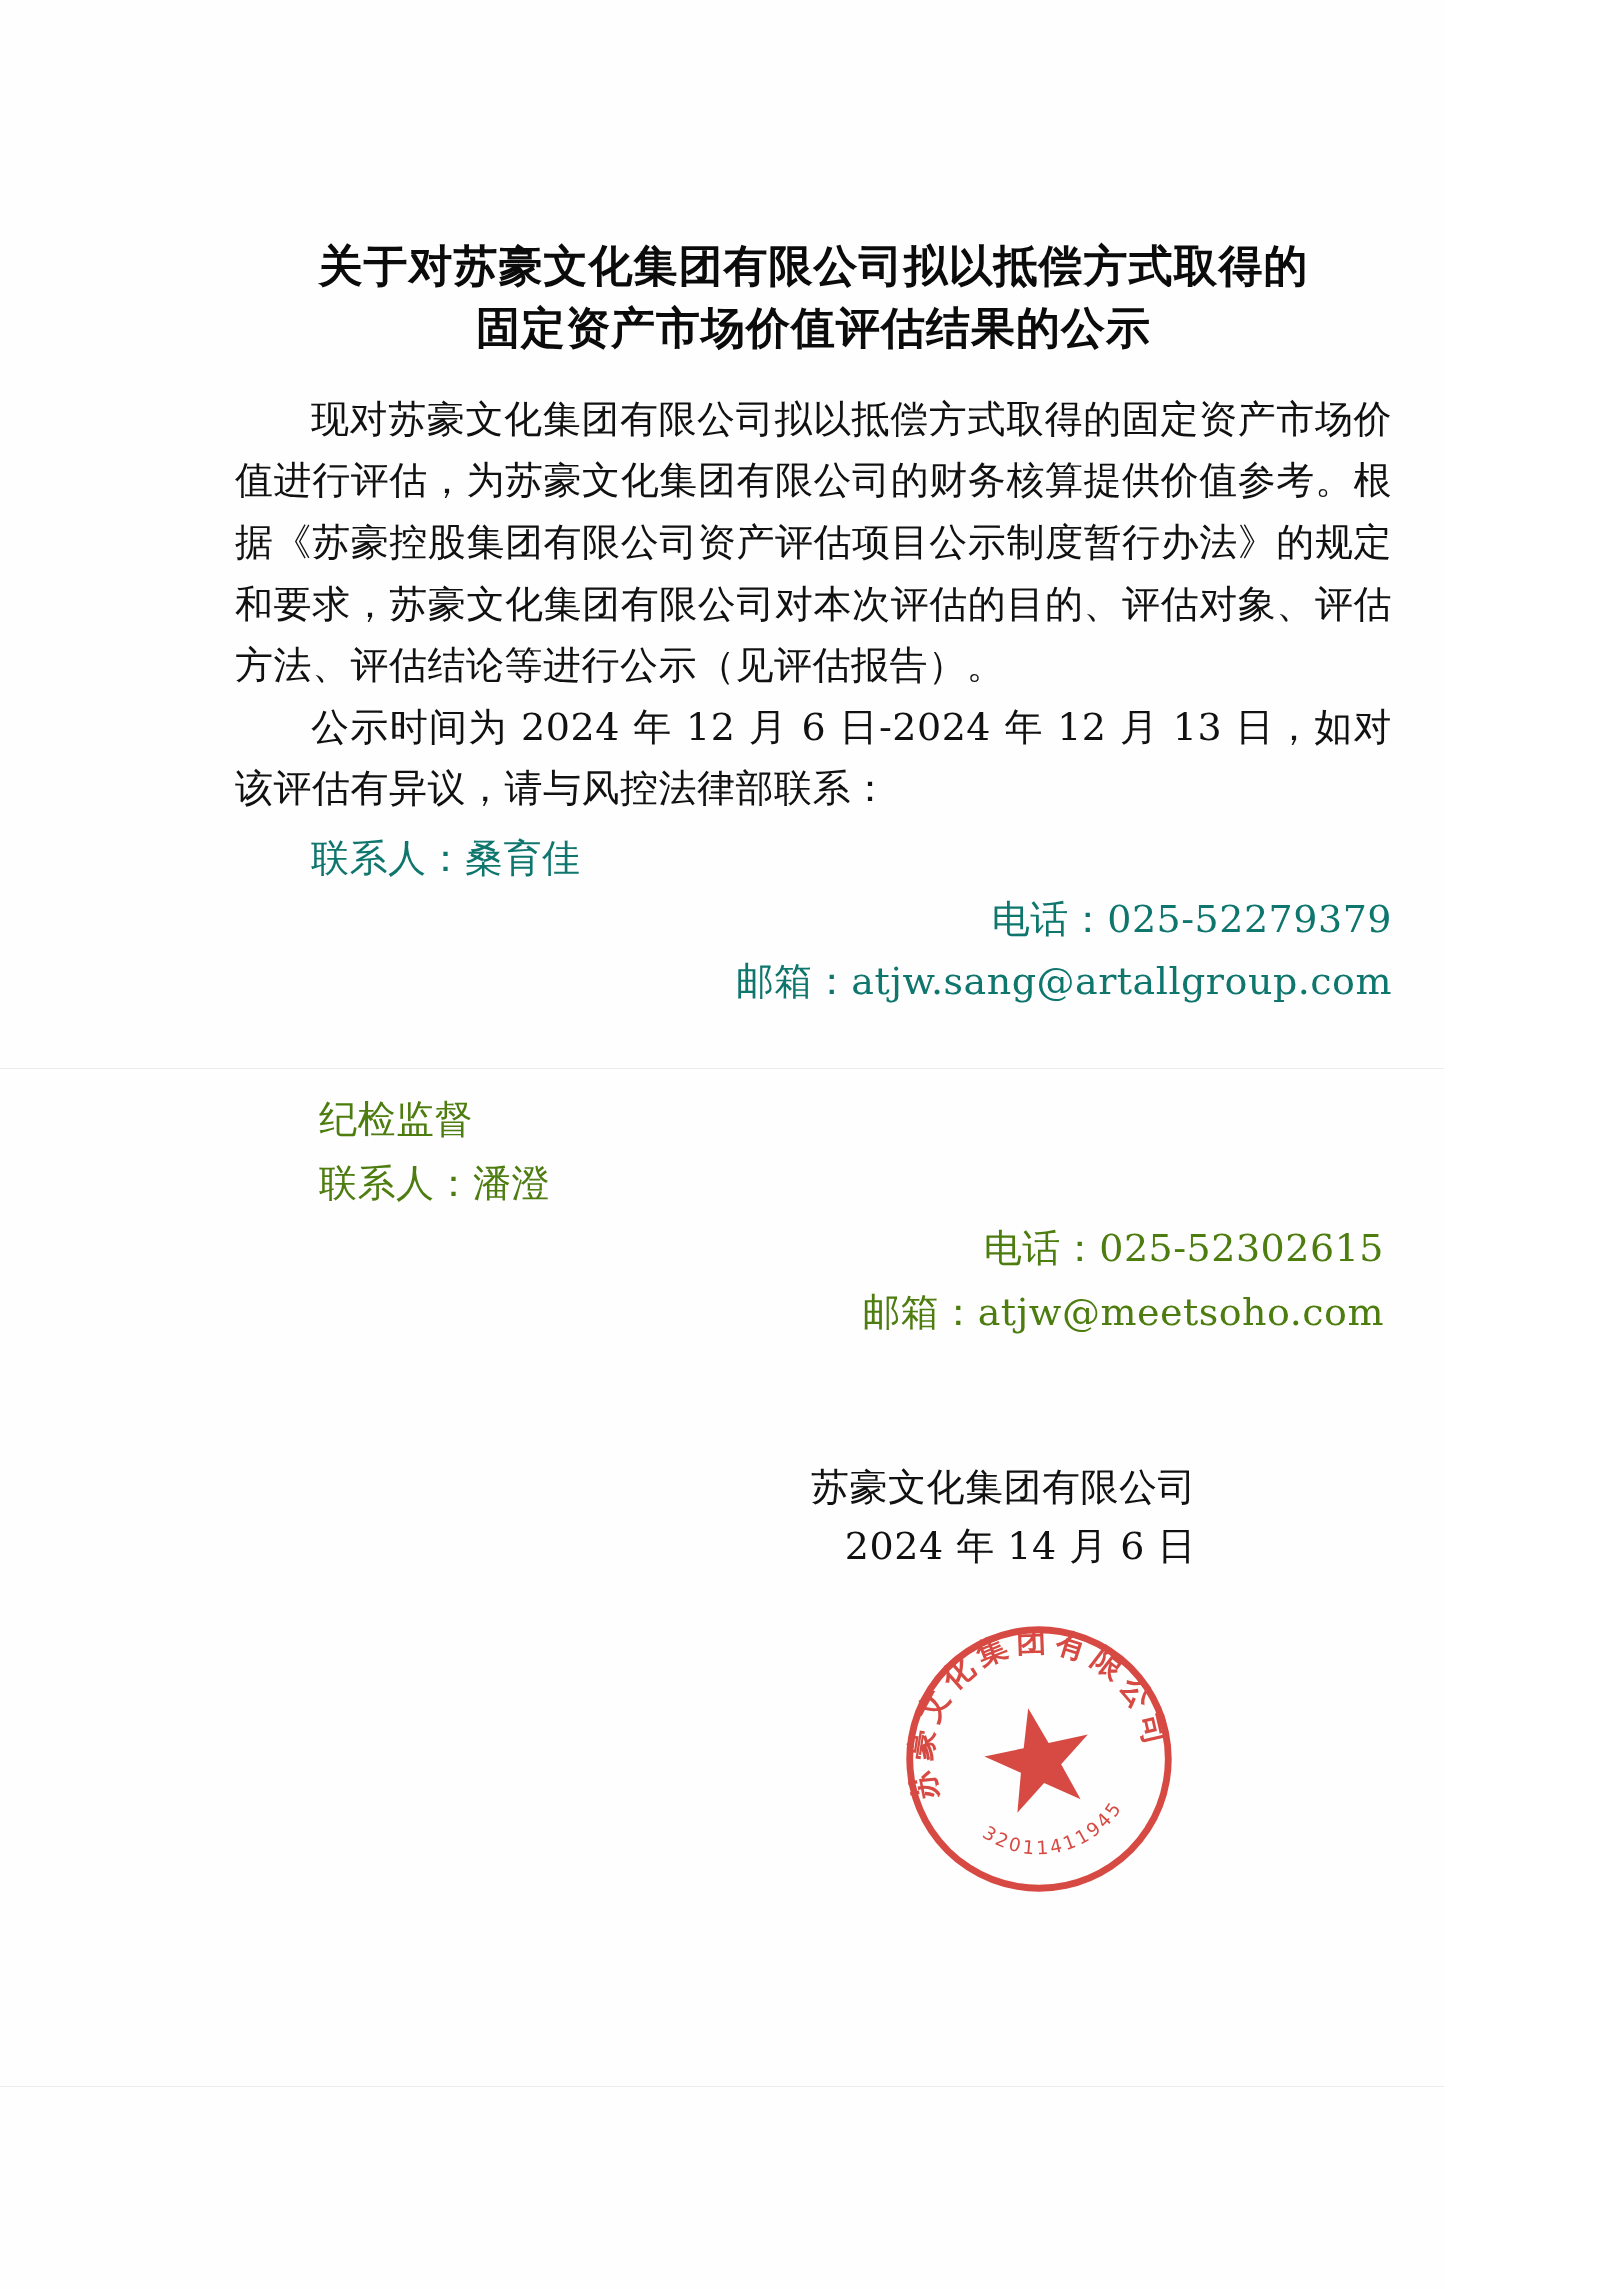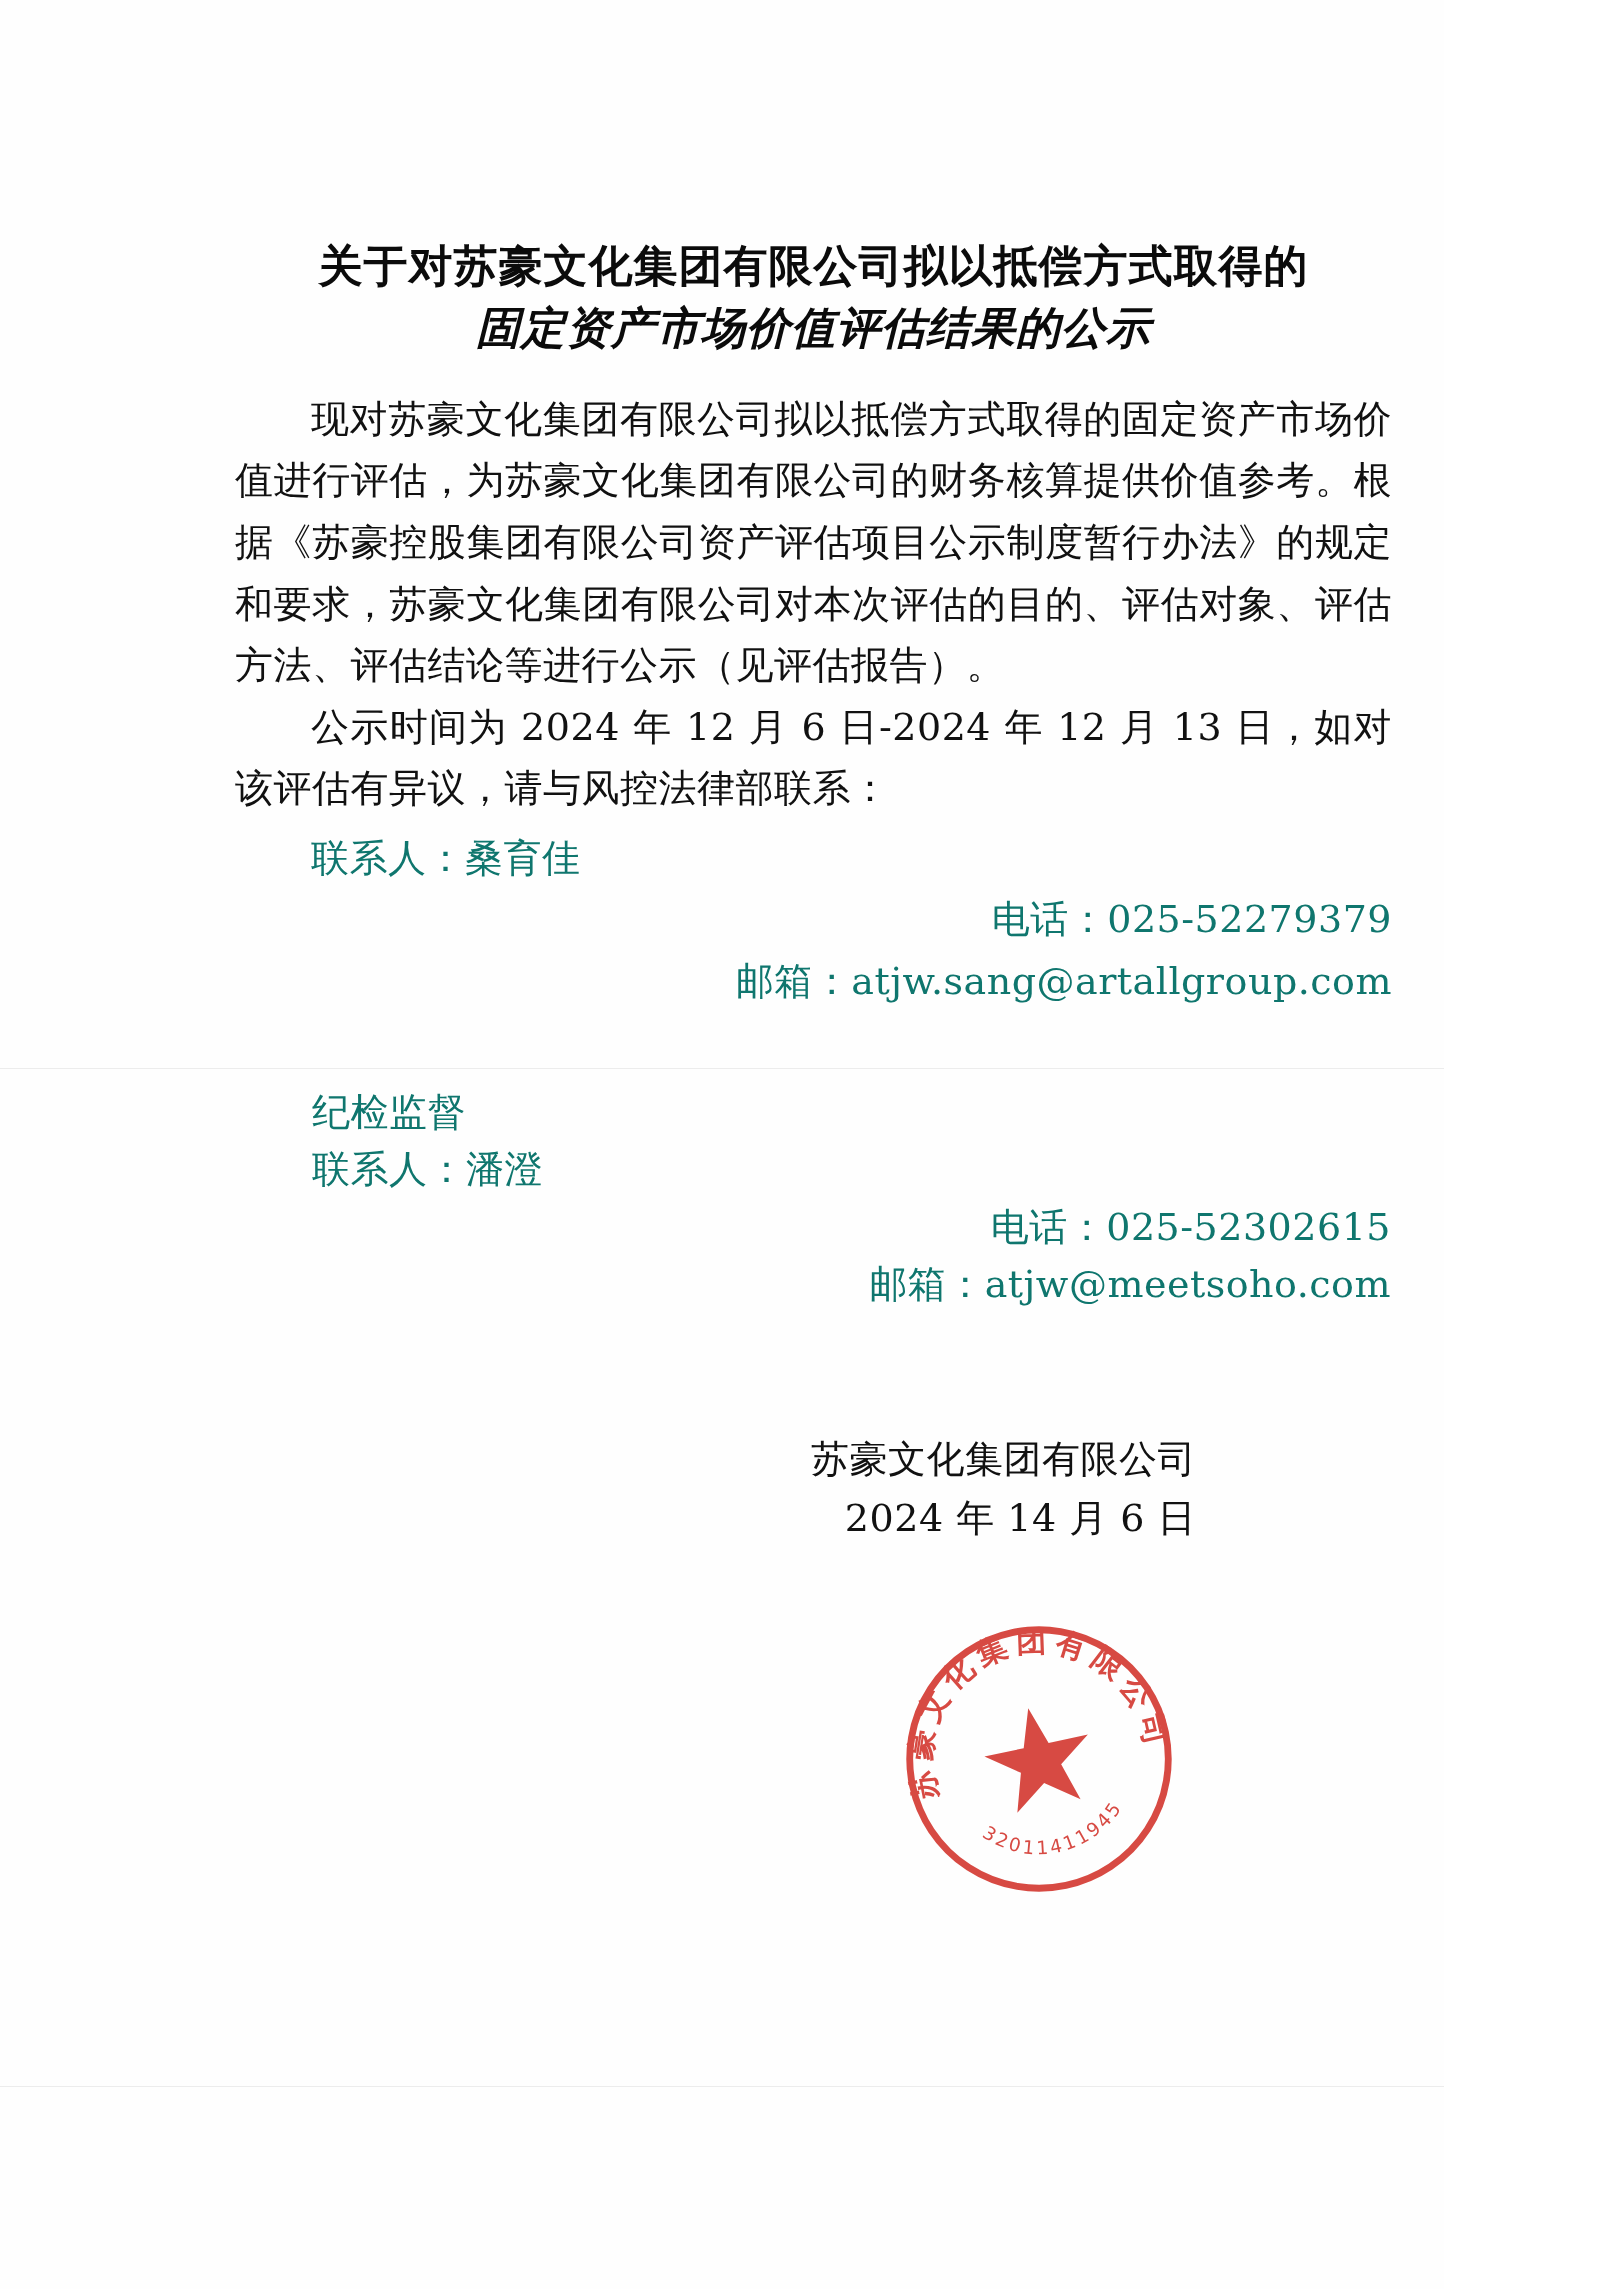--- a/index.html
+++ b/index.html
@@ -37,21 +37,20 @@
     font-family: "DejaVu Sans", "Liberation Sans", sans-serif;
     font-weight: bold;
     font-size: 44px;
     line-height: 1.42;
     letter-spacing: 1px;
     margin: 0 0 0 0;
     color: #0b0b0b;
   }
   .doc-title .line2 {
     display: block;
-    font-style: italic;
   }
   .para {
     font-size: 38px;
     line-height: 1.62;
     text-align: justify;
     text-justify: inter-ideograph;
     text-indent: 2em;
     margin: 0;
     color: #111;
     letter-spacing: 0.5px;
@@ -74,22 +73,22 @@
     font-family: "DejaVu Serif", "Liberation Serif", serif;
     text-align: right;
   }
   .gap-block {
     height: 71px;
   }
   .supervision-line {
     font-size: 38px;
     line-height: 1.48;
     text-indent: 2em;
-    margin: 1px;
-    color: #0f766e;
+    margin: 8px;
+    color: #4d7c0f;
     letter-spacing: 0.5px;
   }
   .signature {
     margin-top: 118px;
     text-align: right;
     padding-right: 196px;
   }
   .signature div {
     font-size: 38px;
     line-height: 1.55;

